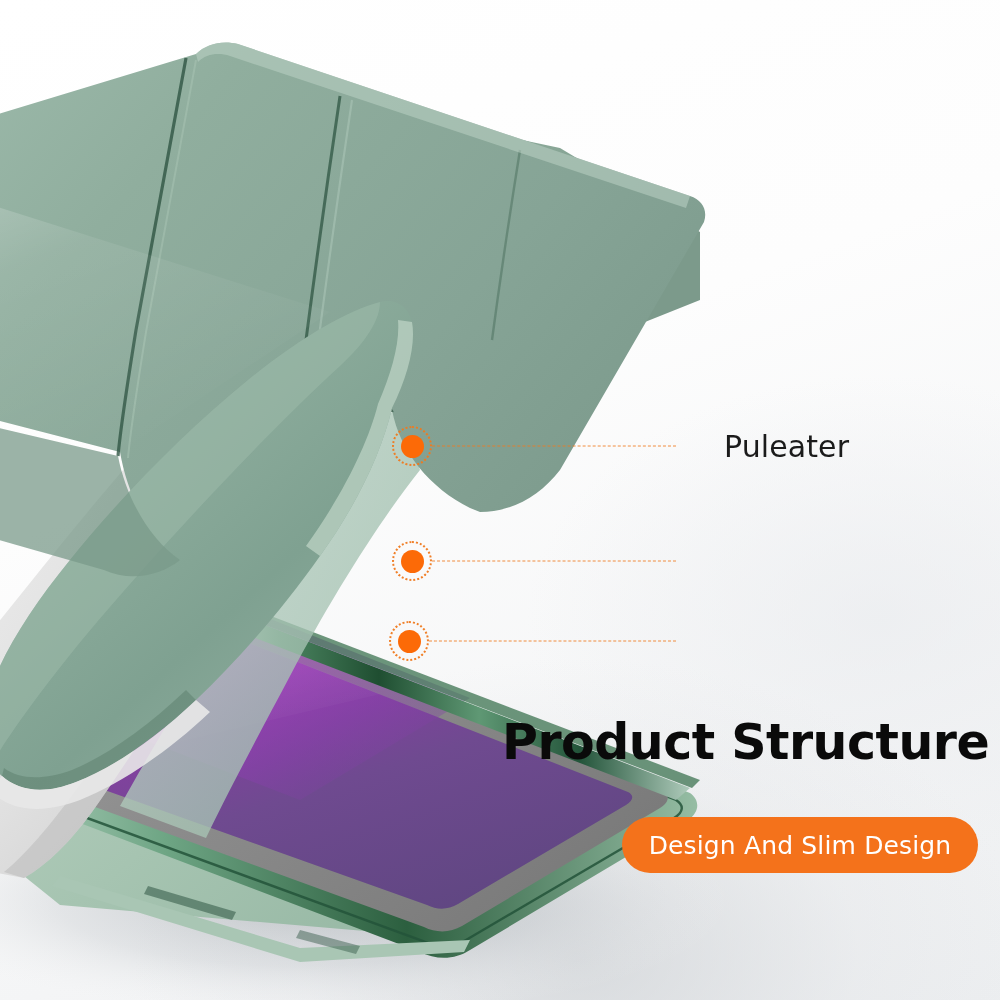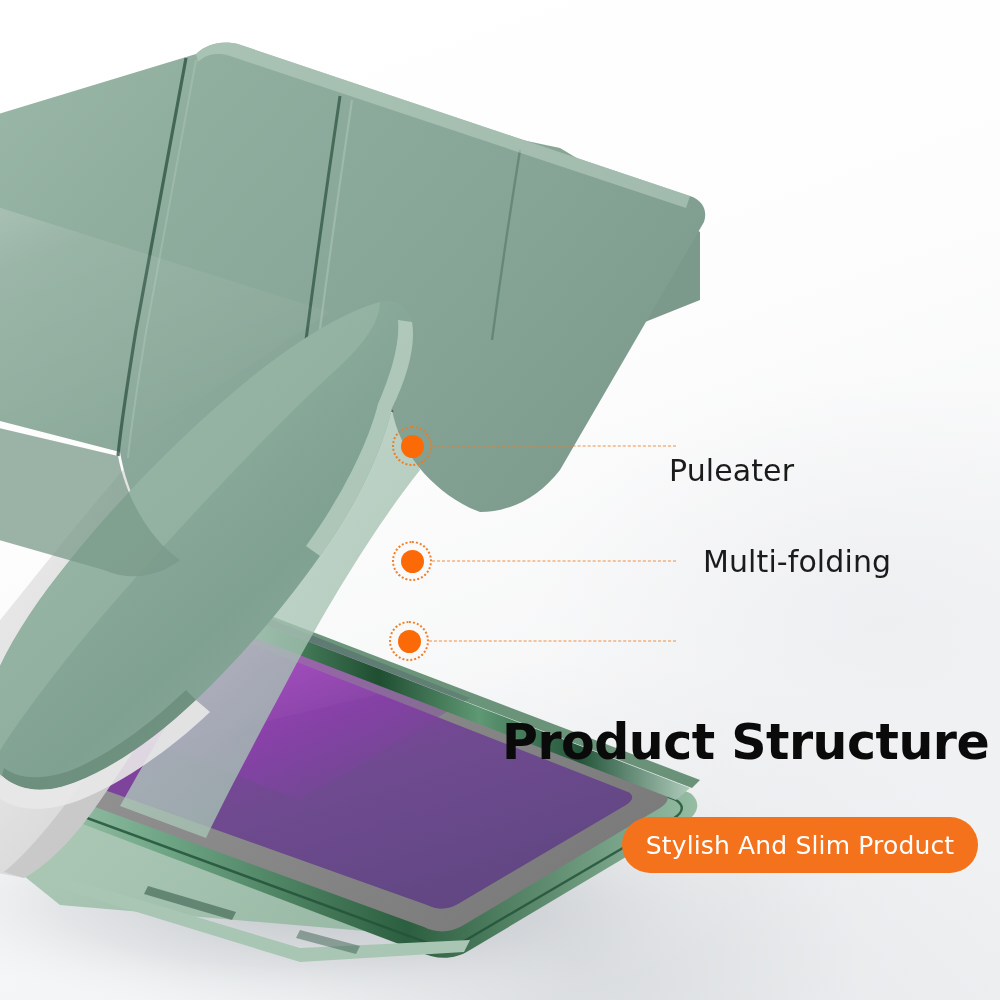--- a/index.html
+++ b/index.html
@@ -354,22 +354,21 @@
   </div>
   <div class="marker" style="left:412px; top:561px;">
     <div class="ring"></div>
     <div class="dot"></div>
   </div>
   <div class="marker" style="left:409px; top:641px;">
     <div class="ring"></div>
     <div class="dot"></div>
   </div>
 
-  <div class="callout-label" style="left:669px; top:446px;margin-top:24px;">Puleater</div>
-  <div class="callout-label" style="left:703px; top:561px;">Multi-folding</div>
+  <div class="callout-label" style="left:724px; top:446px;">Puleater</div>
 
   <div id="headline">Product Structure</div>
 
   <div id="badge">
-    <span>Stylish And Slim Product</span>
+    <span>Design And Slim Design</span>
   </div>
 
 </div>
 
 </body></html>

